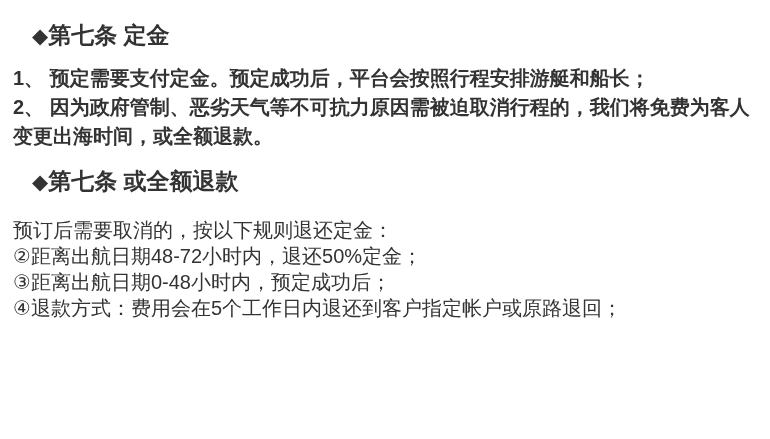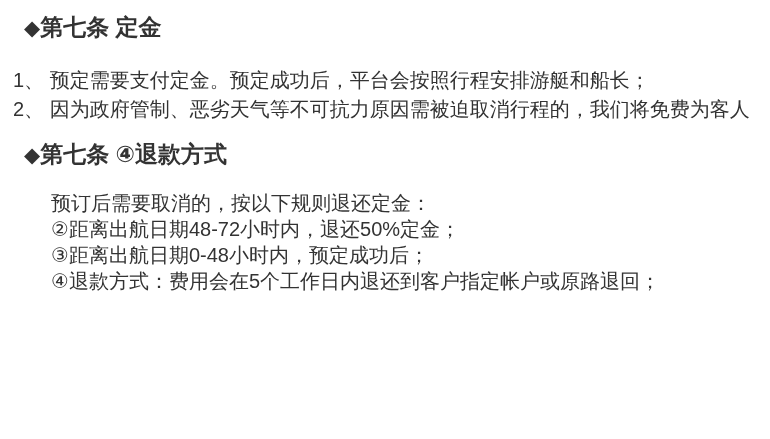--- a/index.html
+++ b/index.html
@@ -13,21 +13,21 @@
     color: #333333;
     font-family: "Liberation Sans", "DejaVu Sans", sans-serif;
     overflow: hidden;
   }
   .doc {
     width: 770px;
     height: 439px;
     background: #ffffff;
   }
   .section-heading {
-    margin: 4px;
+    margin: 12px;
     padding-left: 20px;
     font-size: 23px;
     font-weight: bold;
     line-height: 30px;
     color: #333333;
     white-space: nowrap;
   }
   .section-heading .diamond {
     display: inline-block;
     font-size: 21px;
@@ -38,45 +38,46 @@
   }
   #heading-refund {
     margin-top: 15px;
   }
   .block {
     padding-left: 13px;
     font-size: 20px;
     color: #333333;
   }
   #block-deposit {
-    margin-top: 23px;
+    margin-top: 13px;
     line-height: 29px;
+    font-weight: bold;
   }
   #block-refund {
     margin-top: 20px;
     line-height: 26px;
-    margin-left: 38px;
   }
   .line {
     white-space: nowrap;
   }
 </style>
 </head>
 <body>
 
 <div class="doc">
 
   <h2 class="section-heading" id="heading-deposit"><span class="diamond">◆</span><span>第七条 定金</span></h2>
 
   <div class="block" id="block-deposit">
     <div class="line">1、 预定需要支付定金。预定成功后，平台会按照行程安排游艇和船长；</div>
     <div class="line">2、 因为政府管制、恶劣天气等不可抗力原因需被迫取消行程的，我们将免费为客人</div>
+    <div class="line">变更出海时间，或全额退款。</div>
   </div>
 
-  <h2 class="section-heading" id="heading-refund"><span class="diamond">◆</span><span>第七条 ④退款方式</span></h2>
+  <h2 class="section-heading" id="heading-refund"><span class="diamond">◆</span><span>第七条 或全额退款</span></h2>
 
   <div class="block" id="block-refund">
     <div class="line">预订后需要取消的，按以下规则退还定金：</div>
     <div class="line">②距离出航日期48-72小时内，退还50%定金；</div>
     <div class="line">③距离出航日期0-48小时内，预定成功后；</div>
     <div class="line">④退款方式：费用会在5个工作日内退还到客户指定帐户或原路退回；</div>
   </div>
 
 </div>
 

